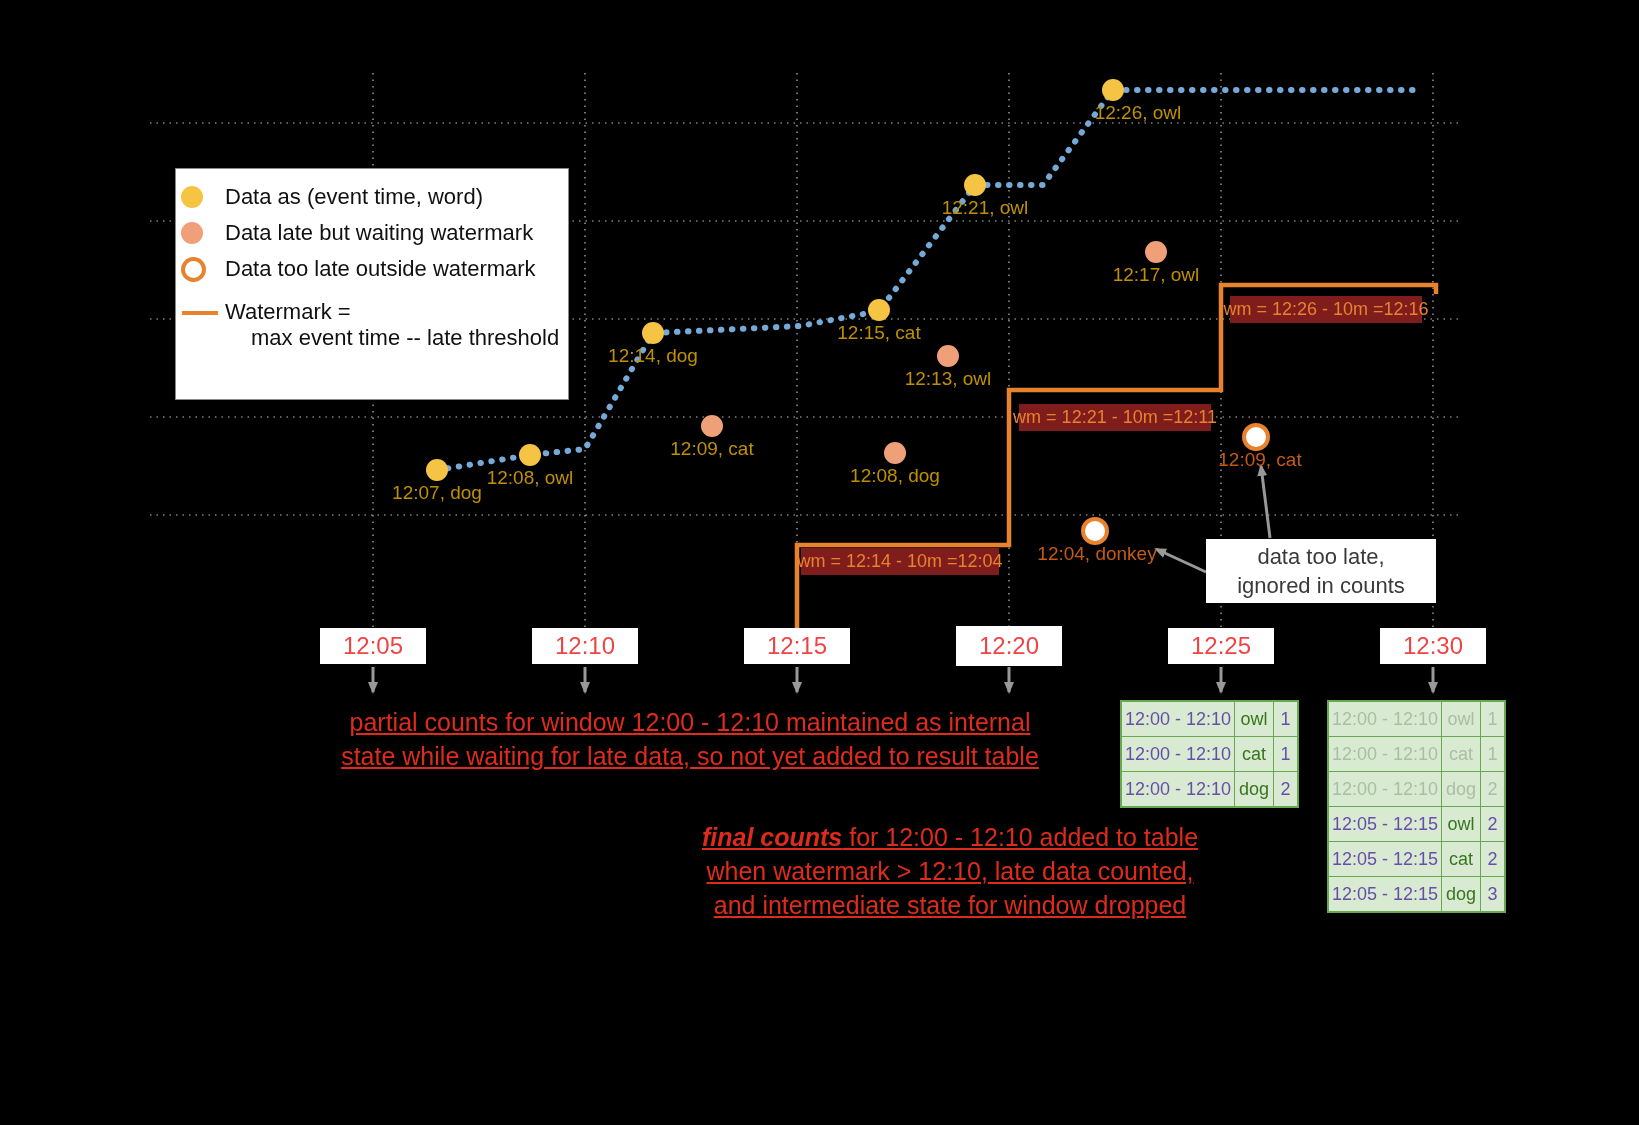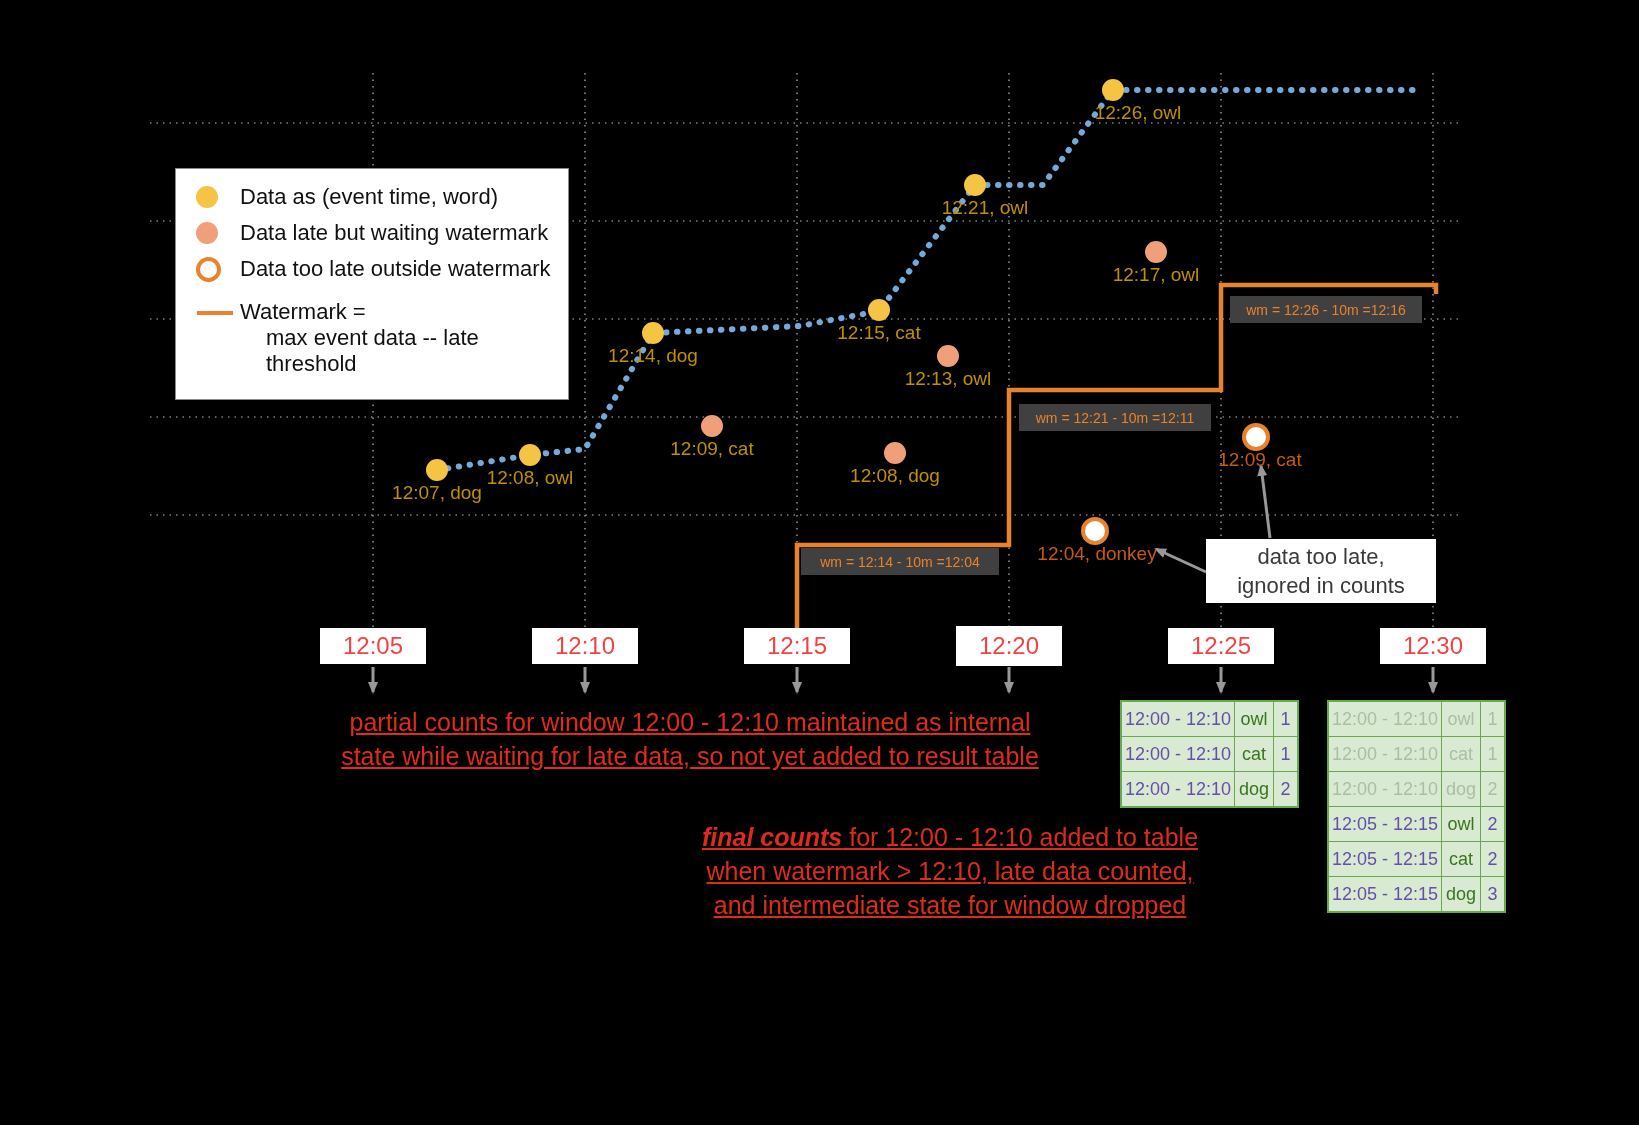--- a/index.html
+++ b/index.html
@@ -12,30 +12,30 @@
 
   
   .pt{position:absolute;width:22px;height:22px;border-radius:50%;}
   .pt.on-time{background:var(--on-time,#F6C444);}
   .pt.late{background:var(--late,#F0A078);}
   .pt.too-late{width:20px;height:20px;background:#fff;border:4px solid var(--too-late,#E8822D);}
   .pt-label{position:absolute;width:150px;text-align:center;font-size:19px;color:var(--gold-label,#BF9000);white-space:nowrap;}
   .pt-label.too{color:var(--too-late-label,#C55A11);width:170px;}
 
   
-  .wm-box{position:absolute;height:27px;background:#404040;color:var(--watermark,#E8822D);
-    font-size:14px;display:flex;align-items:center;justify-content:center;white-space:nowrap;}
+  .wm-box{position:absolute;height:27px;background:#7f1d1d;color:var(--watermark,#E8822D);
+    font-size:18px;display:flex;align-items:center;justify-content:center;white-space:nowrap;}
 
   
   .tick-box{position:absolute;width:106px;height:36px;background:#fff;color:#ef4444;
     font-size:24px;display:flex;align-items:center;justify-content:center;}
 
   
   .legend{position:absolute;left:175px;top:168px;width:394px;height:232px;background:#fff;
-    border:1px solid #8a8a8a;box-sizing:border-box;padding:10px 0 0 20px;color:#111;}
+    border:1px solid #8a8a8a;box-sizing:border-box;padding:10px 0 0 5px;color:#111;}
   .leg-item{display:flex;align-items:center;height:36px;}
   .leg-item.top{align-items:flex-start;}
   .leg-icon{width:44px;display:flex;align-items:center;flex:0 0 44px;}
   .leg-dot{width:22px;height:22px;border-radius:50%;}
   .leg-dot.on-time{background:var(--on-time,#F6C444);}
   .leg-dot.late{background:var(--late,#F0A078);}
   .leg-dot.too-late{width:17px;height:17px;background:#fff;border:4px solid var(--too-late,#E8822D);}
   .leg-text{font-size:22px;line-height:26px;}
   .leg-gap{height:12px;}
   .leg-indent{padding-left:26px;}
@@ -126,21 +126,21 @@
     </div>
     <div class="leg-gap"></div>
     <div class="leg-item top">
       <span class="leg-icon" style="margin-top:10px">
         <svg width="38" height="8">
             <line x1="1" y1="4" x2="37" y2="4" stroke="var(--watermark,#E8822D)" stroke-width="4"></line>
           </svg>
       </span>
       <span class="leg-text">
         <div>Watermark =</div>
-        <div class="leg-indent">max event data -- late threshold</div>
+        <div class="leg-indent">max event time -- late threshold</div>
       </span>
     </div>
   </div>
 
   <div class="pt on-time" style="left:426px;top:459px"></div>
   <div class="pt-label" style="left:362px;top:482px">12:07, dog</div>
   <div class="pt on-time" style="left:519px;top:444px"></div>
   <div class="pt-label" style="left:455px;top:467px">12:08, owl</div>
   <div class="pt on-time" style="left:642px;top:322px"></div>
   <div class="pt-label" style="left:578px;top:345px">12:14, dog</div>

